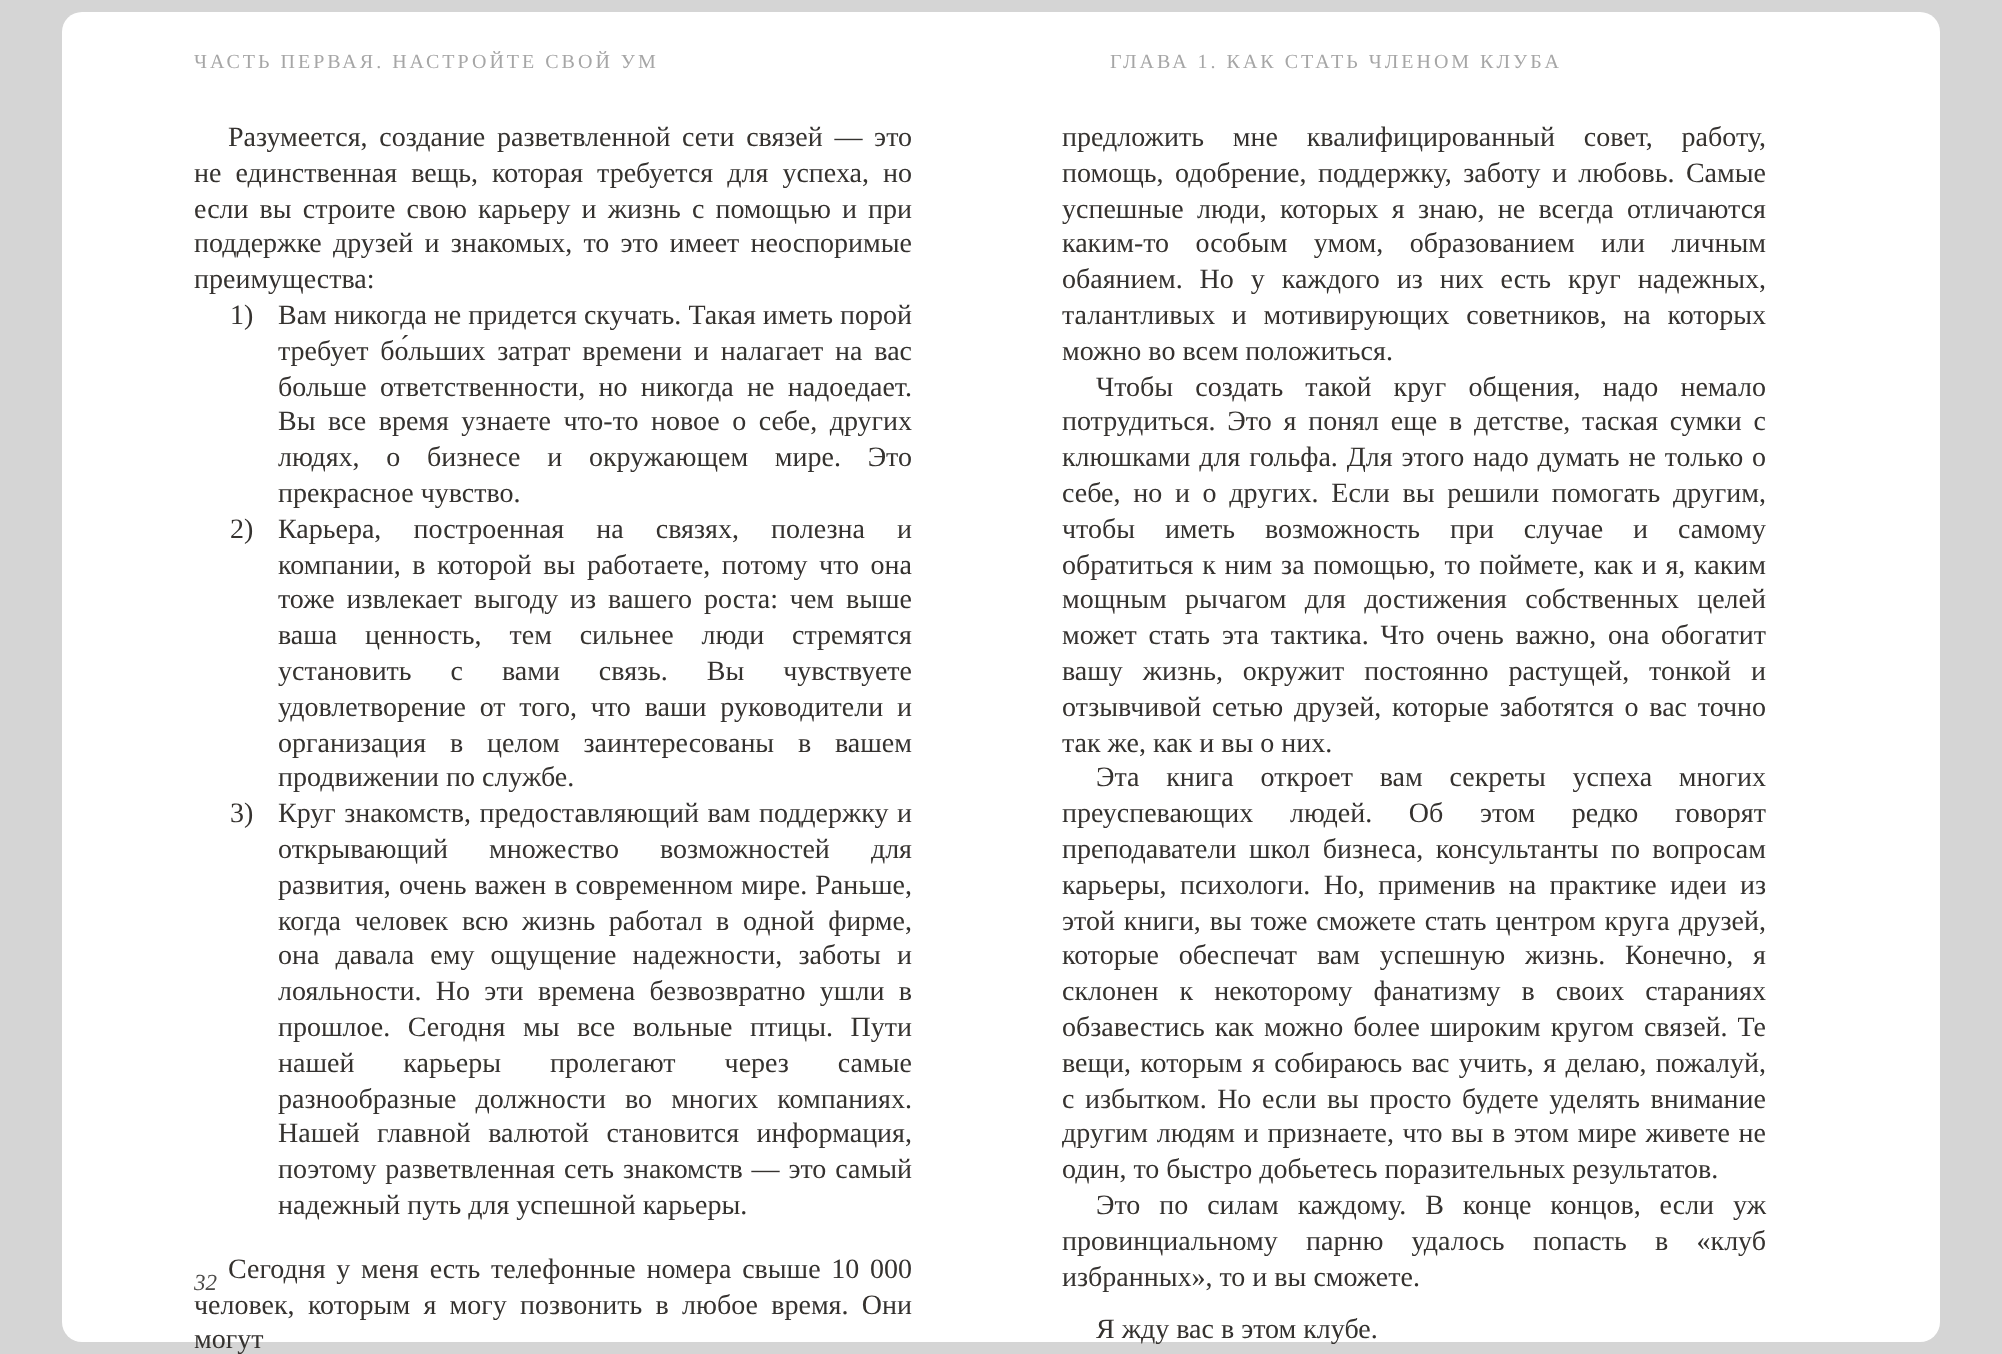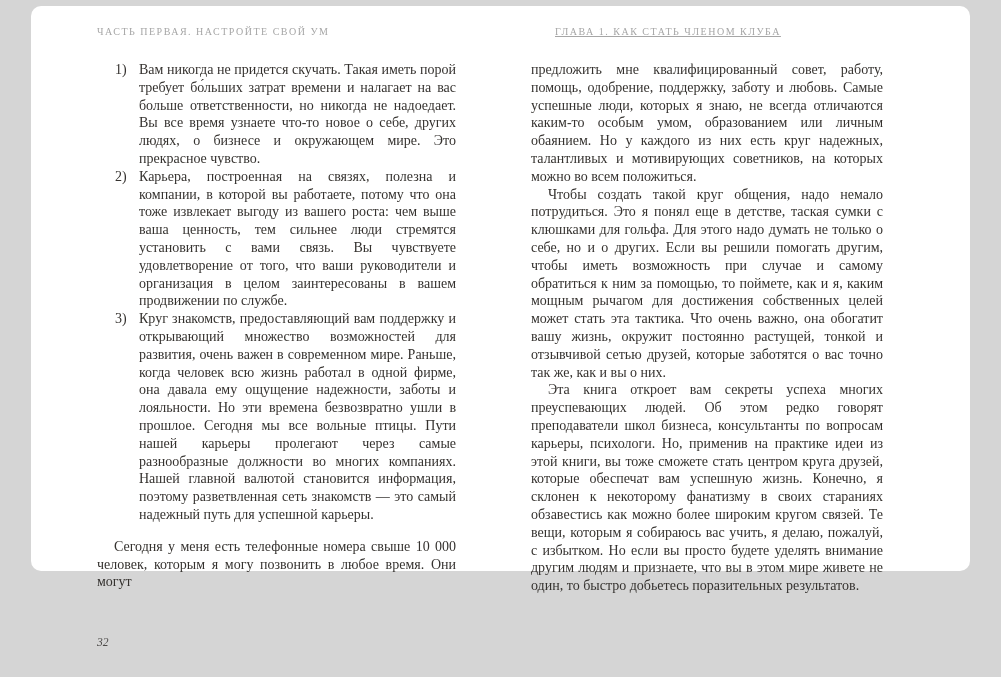--- a/index.html
+++ b/index.html
@@ -10,34 +10,34 @@
     background: #d5d5d5;
     position: relative;
     overflow: hidden;
     font-family: "Liberation Serif", "DejaVu Serif", serif;
   }
   .sheet {
     position: absolute;
     left: 31px;
     top: 6px;
     width: 939px;
-    height: 565px;
+    height: 665px;
     background: #ffffff;
     border-radius: 10px;
   }
   .running-head {
     position: absolute;
     top: 20px;
     font-size: 10px;
     letter-spacing: 1.5px;
     color: #a6a6a6;
     white-space: nowrap;
   }
   .head-left  { left: 66px; }
-  .head-right { left: 524px; text-decoration: underline; }
+  .head-right { left: 524px; }
   .column {
     position: absolute;
     top: 55px;
     font-size: 14px;
     line-height: 17.8px;
     color: #35322f;
     text-align: justify;
   }
   .col-left  { left: 66px;  width: 359px; }
   .col-right { left: 500px; width: 352px; }
@@ -70,20 +70,21 @@
 </head>
 <body>
 
 <div class="sheet">
 
   <div class="running-head head-left">ЧАСТЬ ПЕРВАЯ. НАСТРОЙТЕ СВОЙ УМ</div>
 
   <div class="running-head head-right">ГЛАВА 1. КАК СТАТЬ ЧЛЕНОМ КЛУБА</div>
 
   <div class="column col-left">
+    <p class="indent">Разумеется, создание разветвленной сети связей — это не единственная вещь, которая требуется для успеха, но если вы строите свою карьеру и жизнь с помощью и при поддержке друзей и знакомых, то это имеет неоспоримые преимущества:</p>
 
     <div class="list">
       <div class="list-item">
         <span class="marker">1)</span>
         <span>Вам никогда не придется скучать. Такая иметь порой требует бо́льших затрат времени и налагает на вас больше ответственности, но никогда не надоедает. Вы все время узнаете что-то новое о себе, других людях, о бизнесе и окружающем мире. Это прекрасное чувство.</span>
       </div>
       <div class="list-item">
         <span class="marker">2)</span>
         <span>Карьера, построенная на связях, полезна и компании, в которой вы работаете, потому что она тоже извлекает выгоду из вашего роста: чем выше ваша ценность, тем сильнее люди стремятся установить с вами связь. Вы чувствуете удовлетворение от того, что ваши руководители и организация в целом заинтересованы в вашем продвижении по службе.</span>
       </div>
@@ -93,17 +94,19 @@
       </div>
     </div>
 
     <p class="closing">Сегодня у меня есть телефонные номера свыше 10 000 человек, которым я могу позвонить в любое время. Они могут</p>
   </div>
 
   <div class="column col-right">
     <p>предложить мне квалифицированный совет, работу, помощь, одобрение, поддержку, заботу и любовь. Самые успешные люди, которых я знаю, не всегда отличаются каким-то особым умом, образованием или личным обаянием. Но у каждого из них есть круг надежных, талантливых и мотивирующих советников, на которых можно во всем положиться.</p>
     <p class="indent">Чтобы создать такой круг общения, надо немало потрудиться. Это я понял еще в детстве, таская сумки с клюшками для гольфа. Для этого надо думать не только о себе, но и о других. Если вы решили помогать другим, чтобы иметь возможность при случае и самому обратиться к ним за помощью, то поймете, как и я, каким мощным рычагом для достижения собственных целей может стать эта тактика. Что очень важно, она обогатит вашу жизнь, окружит постоянно растущей, тонкой и отзывчивой сетью друзей, которые заботятся о вас точно так же, как и вы о них.</p>
     <p class="indent">Эта книга откроет вам секреты успеха многих преуспевающих людей. Об этом редко говорят преподаватели школ бизнеса, консультанты по вопросам карьеры, психологи. Но, применив на практике идеи из этой книги, вы тоже сможете стать центром круга друзей, которые обеспечат вам успешную жизнь. Конечно, я склонен к некоторому фанатизму в своих стараниях обзавестись как можно более широким кругом связей. Те вещи, которым я собираюсь вас учить, я делаю, пожалуй, с избытком. Но если вы просто будете уделять внимание другим людям и признаете, что вы в этом мире живете не один, то быстро добьетесь поразительных результатов.</p>
+    <p class="indent">Это по силам каждому. В конце концов, если уж провинциальному парню удалось попасть в «клуб избранных», то и вы сможете.</p>
+    <p class="indent final">Я жду вас в этом клубе.</p>
   </div>
 
   <div class="pagenum">32</div>
 
 </div>
 
 </body></html>

